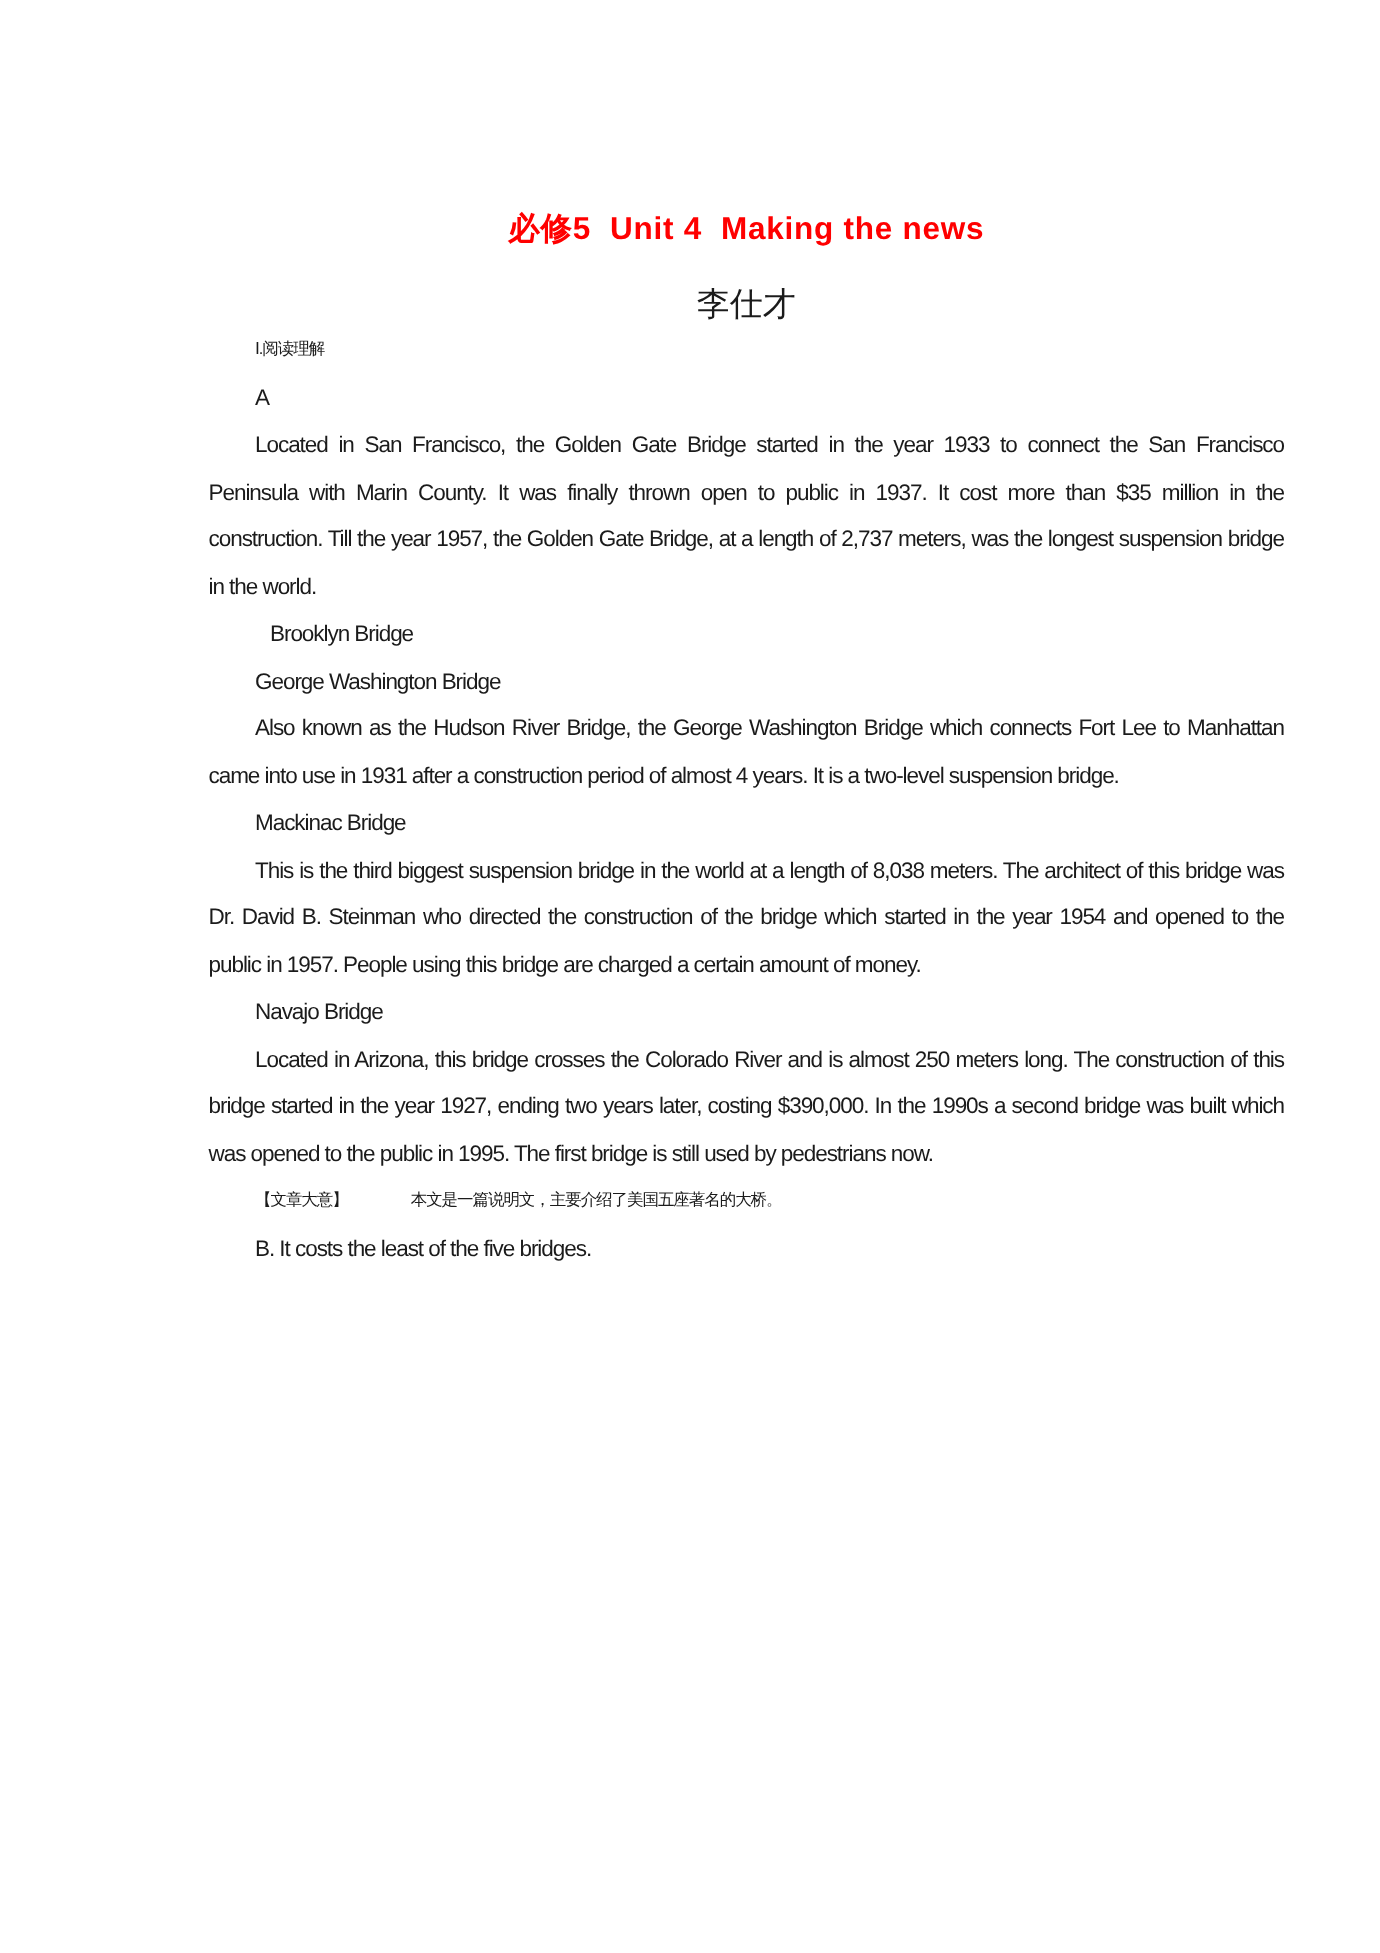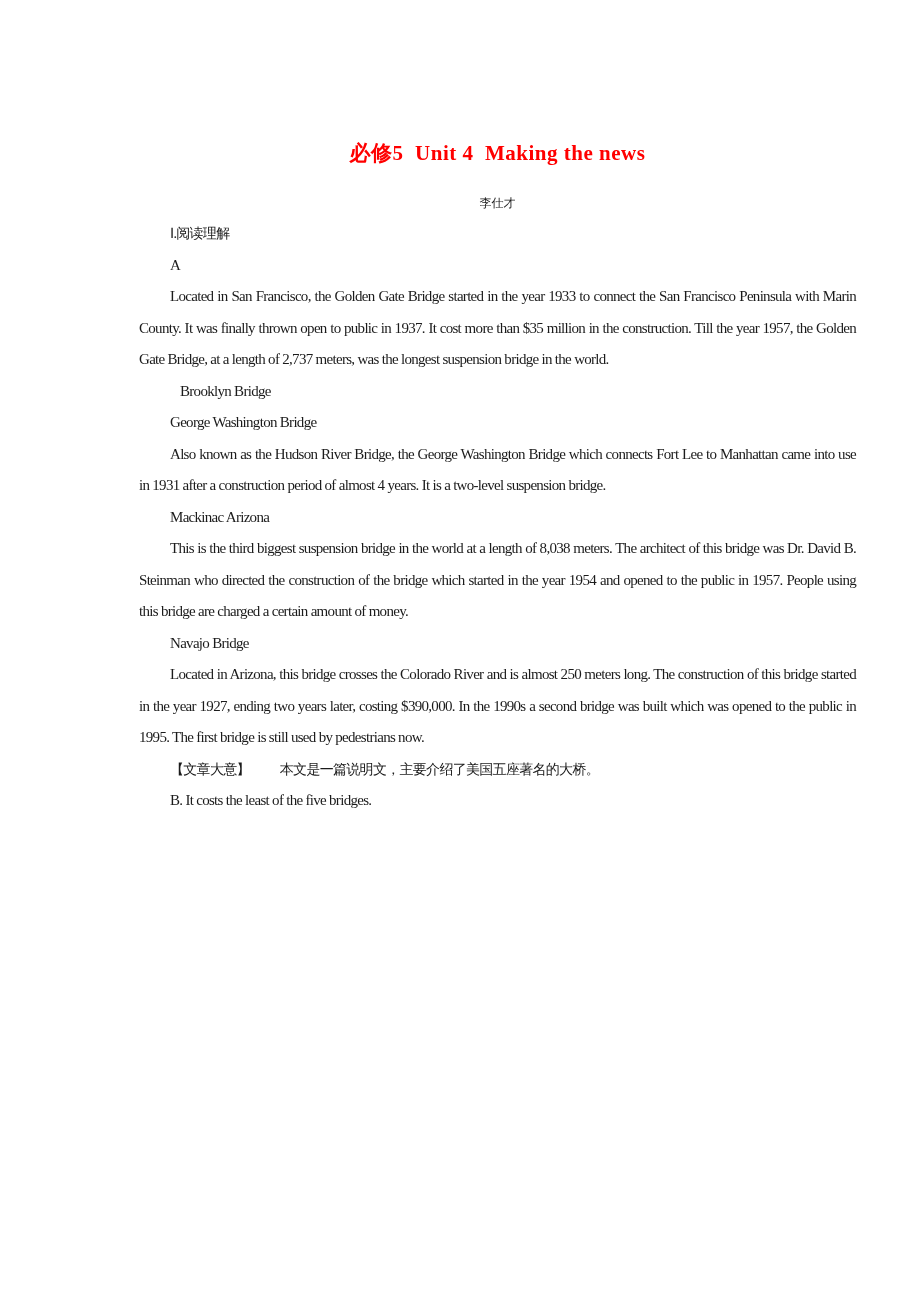--- a/index.html
+++ b/index.html
@@ -2,56 +2,56 @@
 <html><head>
 <meta charset="utf-8">
 <style>
   html, body { margin: 0; padding: 0; background: #ffffff; }
   .page {
     width: 920px;
     height: 1302px;
     box-sizing: border-box;
     padding: 138px 64px 0 139px;
     background: #ffffff;
-    font-family: Liberation Serif, serif;
+    font-family: Liberation Sans, sans-serif;
     color: #1b1b1b;
     overflow: hidden;
   }
   .doc-title {
     margin: 0;
     text-align: center;
     color: #ff0000;
     font-size: 21px;
     font-weight: 700;
     line-height: 30px;
     white-space: pre;
     letter-spacing: 0.5px;
   }
   .byline {
     margin: 20px 0 0 0;
     text-align: center;
-    font-size: 12px;
+    font-size: 22px;
     line-height: 30px;
   }
   .doc-body {
     font-size: 15px;
     line-height: 31.5px;
     letter-spacing: -0.7px;
   }
   .line { text-indent: 31px; }
-  .zh { font-size: 14px; }
+  .zh { font-size: 11px; }
   .para {
     margin: 0;
     text-align: justify;
     text-indent: 31px;
   }
   .indent-head-lg { text-indent: 41px; }
   .indent-para-lg { text-indent: 57px; }
   .summary { margin: 0; text-indent: 31px; }
-  .summary-label { margin-right: 30px; text-align: center; }
+  .summary-label { margin-right: 42px; text-align: center; }
 </style>
 </head>
 <body>
 
 <div class="page">
 
   <h1 class="doc-title">必修5  Unit 4  Making the news</h1>
 
   <div class="byline">李仕才</div>
 
@@ -61,21 +61,21 @@
 
     <div class="line">A</div>
 
     <p class="para">Located in San Francisco, the Golden Gate Bridge started in the year 1933 to connect the San Francisco Peninsula with Marin County. It was finally thrown open to public in 1937. It cost more than $35 million in the construction. Till the year 1957, the Golden Gate Bridge, at a length of 2,737 meters, was the longest suspension bridge in the world.</p>
 
     <div class="line indent-head-lg">Brooklyn Bridge</div>
 
     <div class="line">George Washington Bridge</div>
     <p class="para">Also known as the Hudson River Bridge, the George Washington Bridge which connects Fort Lee to Manhattan came into use in 1931 after a construction period of almost 4 years. It is a two-level suspension bridge.</p>
 
-    <div class="line">Mackinac Arizona</div>
+    <div class="line">Mackinac Bridge</div>
     <p class="para">This is the third biggest suspension bridge in the world at a length of 8,038 meters. The architect of this bridge was Dr. David B. Steinman who directed the construction of the bridge which started in the year 1954 and opened to the public in 1957. People using this bridge are charged a certain amount of money.</p>
 
     <div class="line">Navajo Bridge</div>
     <p class="para">Located in Arizona, this bridge crosses the Colorado River and is almost 250 meters long. The construction of this bridge started in the year 1927, ending two years later, costing $390,000. In the 1990s a second bridge was built which was opened to the public in 1995. The first bridge is still used by pedestrians now.</p>
 
     <p class="summary zh">
       <span class="summary-label">【文章大意】</span><span>本文是一篇说明文，主要介绍了美国五座著名的大桥。</span>
     </p>
 
     <div class="line">B. It costs the least of the five bridges.</div>

